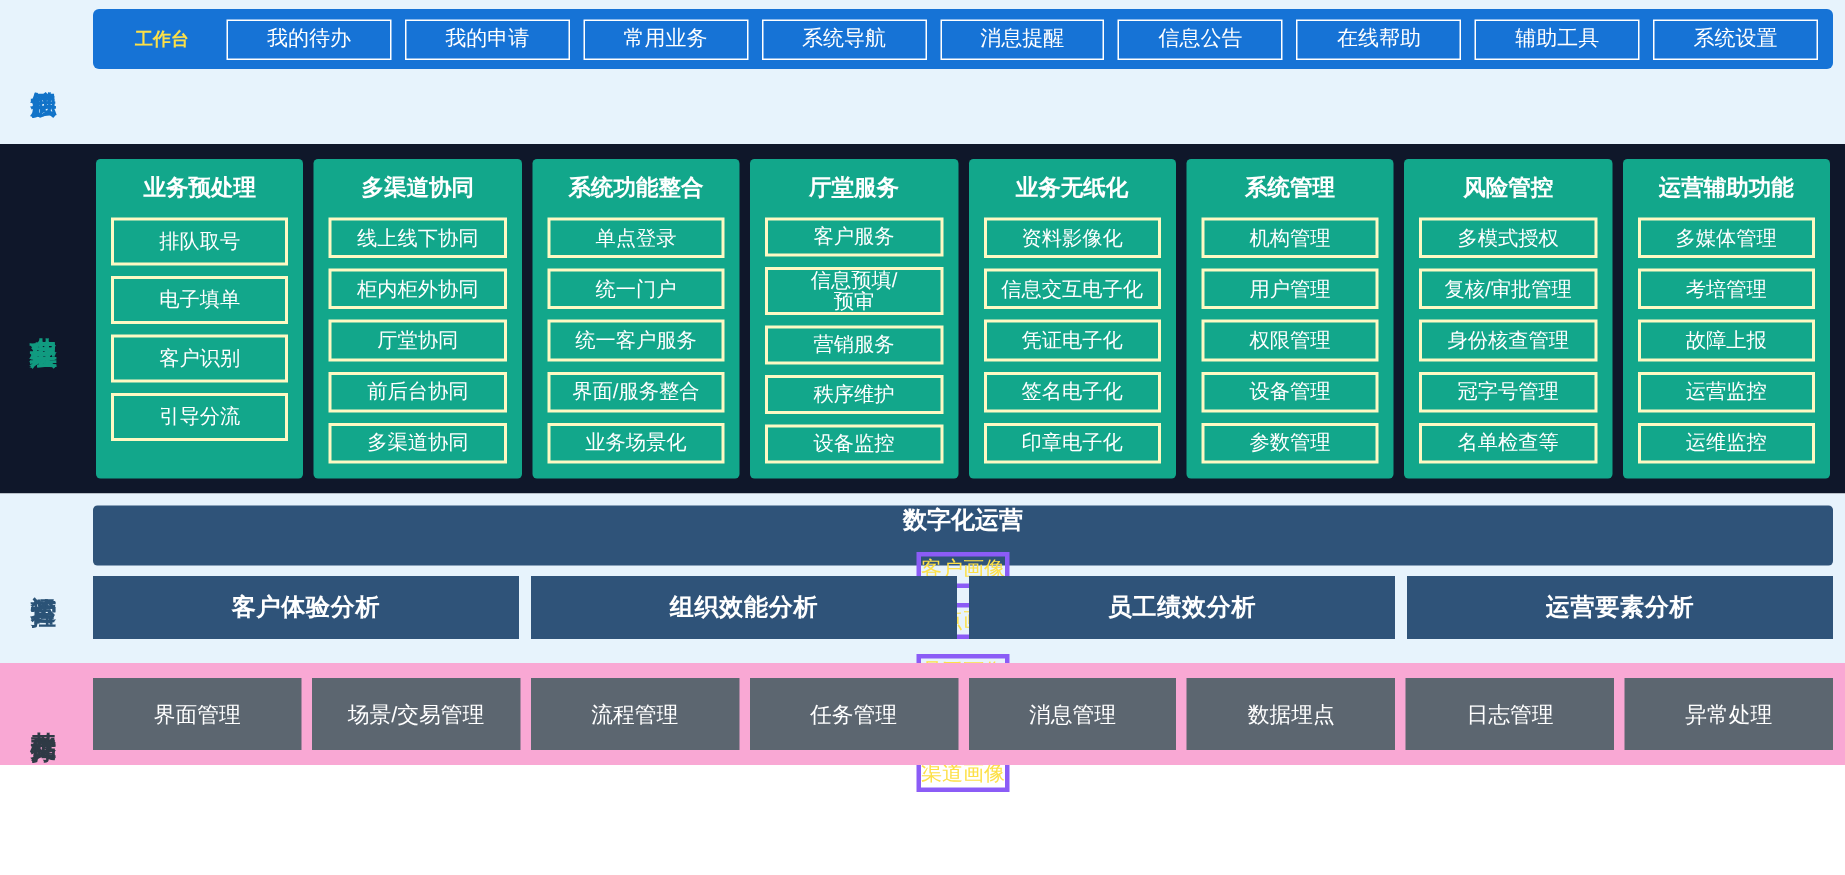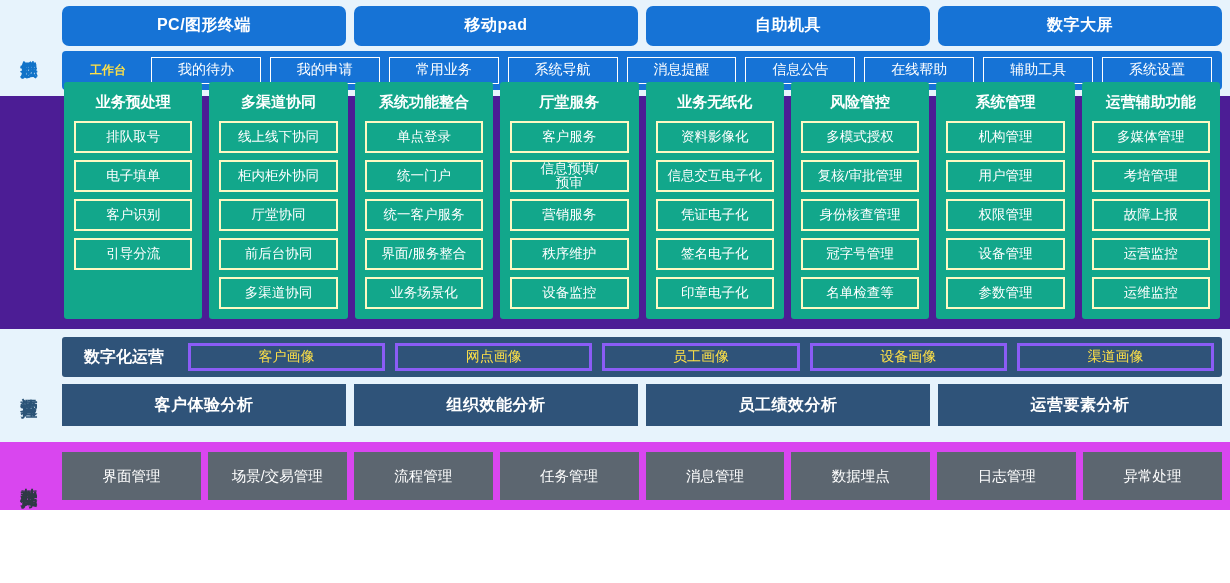--- a/index.html
+++ b/index.html
@@ -80,21 +80,21 @@
     border: 1px solid #ffffff;
     color: #ffffff;
     font-size: 14px;
     display: flex;
     align-items: center;
     justify-content: center;
     white-space: nowrap;
   }
 
   
-  .layer-business { background: #4c1d95; height: 233px; align-items: flex-end; }
+  .layer-business { background: #0f172a; height: 233px; }
   .layer-business .layer-label { color: #119B80; font-size: 18px; }
   .business-body {
     flex-direction: row;
     gap: 7px;
     padding: 10px 10px 10px 6px;
   }
   .biz-col {
     flex: 1 1 0;
     background: #12A78B;
     border-radius: 3px;
@@ -132,20 +132,21 @@
   .layer-ops .layer-label { color: #2B5377; }
   .ops-body { padding: 8px 8px 8px 4px; gap: 7px; }
   .ops-portrait-bar {
     background: #2F5379;
     border-radius: 3px;
     height: 40px;
     display: flex;
     align-items: center;
     padding: 0 8px;
     gap: 10px;
+    flex-direction: column;
   }
   .ops-portrait-title {
     color: #ffffff;
     font-size: 16px;
     font-weight: bold;
     padding: 0 14px 0 14px;
     white-space: nowrap;
   }
   .ops-portrait-item {
     flex: 1 1 0;
@@ -166,21 +167,21 @@
     color: #ffffff;
     font-size: 16px;
     font-weight: bold;
     display: flex;
     align-items: center;
     justify-content: center;
     letter-spacing: .5px;
   }
 
   
-  .layer-base { background: #d946ef; height: 68px; }
+  .layer-base { background: #f9a8d4; height: 68px; }
   .layer-base .layer-label { color: #2F3A45; font-size: 17px; }
   .base-body {
     flex-direction: row;
     gap: 7px;
     padding: 10px 8px 10px 4px;
     align-items: stretch;
   }
   .base-item {
     flex: 1 1 0;
     background: #5C6670;
@@ -193,26 +194,20 @@
   }
 </style>
 </head>
 <body>
 
 <div id="diagram">
 
   <section class="layer layer-contact">
     <div class="layer-label">接触层</div>
     <div class="layer-body contact-body">
-      <div class="channel-row">
-        <div class="channel-btn">PC/图形终端</div>
-        <div class="channel-btn">移动pad</div>
-        <div class="channel-btn">自助机具</div>
-        <div class="channel-btn">数字大屏</div>
-      </div>
       <div class="workbench-bar">
         <div class="workbench-title">工作台</div>
         <div class="workbench-item">我的待办</div>
         <div class="workbench-item">我的申请</div>
         <div class="workbench-item">常用业务</div>
         <div class="workbench-item">系统导航</div>
         <div class="workbench-item">消息提醒</div>
         <div class="workbench-item">信息公告</div>
         <div class="workbench-item">在线帮助</div>
         <div class="workbench-item">辅助工具</div>
@@ -264,35 +259,35 @@
       <div class="biz-col">
         <div class="biz-col-title">业务无纸化</div>
         <div class="biz-item">资料影像化</div>
         <div class="biz-item">信息交互电子化</div>
         <div class="biz-item">凭证电子化</div>
         <div class="biz-item">签名电子化</div>
         <div class="biz-item">印章电子化</div>
       </div>
 
       <div class="biz-col">
+        <div class="biz-col-title">系统管理</div>
+        <div class="biz-item">机构管理</div>
+        <div class="biz-item">用户管理</div>
+        <div class="biz-item">权限管理</div>
+        <div class="biz-item">设备管理</div>
+        <div class="biz-item">参数管理</div>
+      </div>
+
+      <div class="biz-col">
         <div class="biz-col-title">风险管控</div>
         <div class="biz-item">多模式授权</div>
         <div class="biz-item">复核/审批管理</div>
         <div class="biz-item">身份核查管理</div>
         <div class="biz-item">冠字号管理</div>
         <div class="biz-item">名单检查等</div>
-      </div>
-
-      <div class="biz-col">
-        <div class="biz-col-title">系统管理</div>
-        <div class="biz-item">机构管理</div>
-        <div class="biz-item">用户管理</div>
-        <div class="biz-item">权限管理</div>
-        <div class="biz-item">设备管理</div>
-        <div class="biz-item">参数管理</div>
       </div>
 
       <div class="biz-col">
         <div class="biz-col-title">运营辅助功能</div>
         <div class="biz-item">多媒体管理</div>
         <div class="biz-item">考培管理</div>
         <div class="biz-item">故障上报</div>
         <div class="biz-item">运营监控</div>
         <div class="biz-item">运维监控</div>
       </div>

